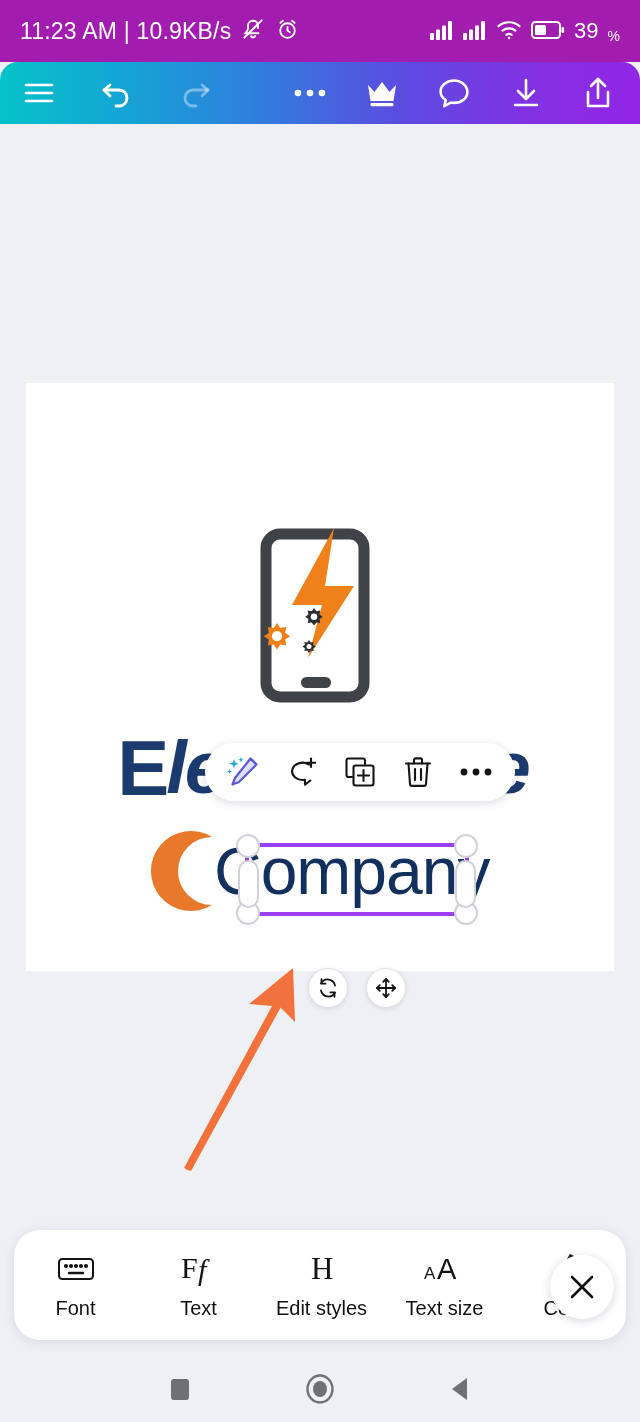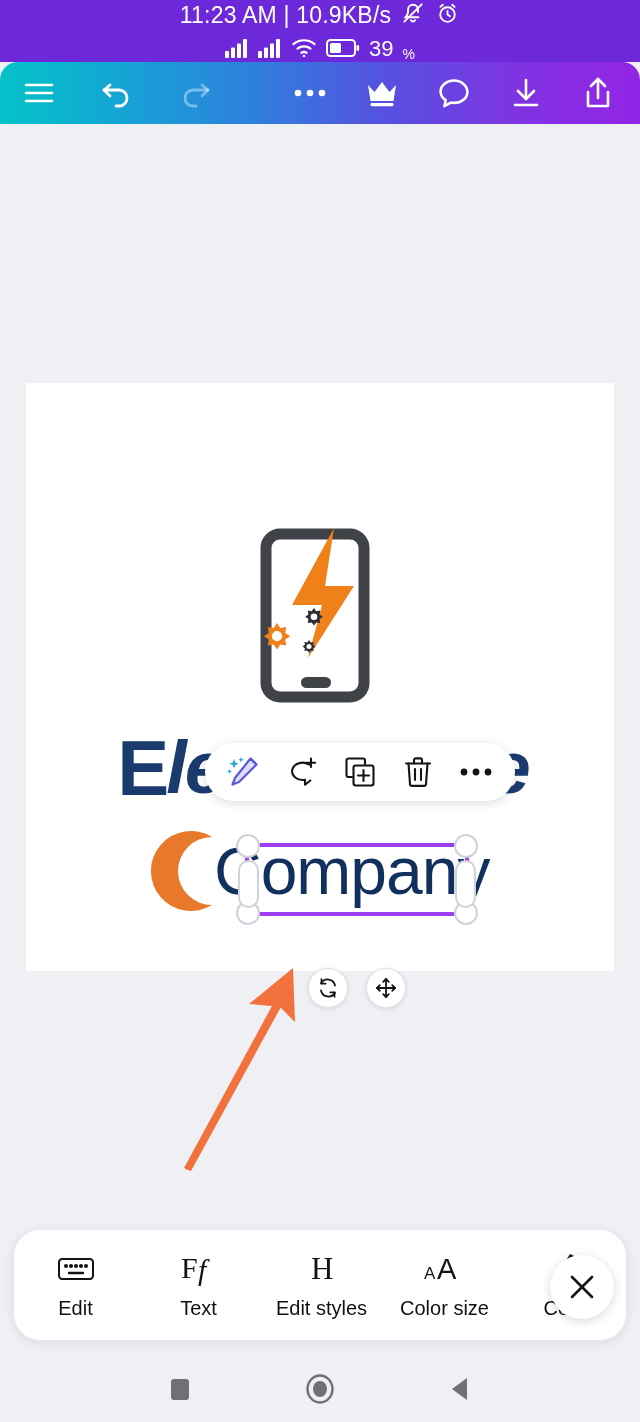--- a/index.html
+++ b/index.html
@@ -7,24 +7,23 @@
   body {
     font-family:"Liberation Sans", sans-serif;
     background:#eef0f4;
     overflow:hidden;
     position:relative;
   }
 
   
   .statusbar{
     position:absolute; top:0; left:0; width:640px; height:62px;
-    background:#6d28d9; color:#fff;
+    background:#a21caf; color:#fff;
     display:flex; align-items:center; justify-content:space-between;
     padding:0 20px;
-    flex-direction:column;
   }
   .sb-left{ display:flex; align-items:center; gap:9px; }
   .sb-clock{ font-size:23px; font-weight:500; letter-spacing:.2px; white-space:nowrap;}
   .sb-right{ display:flex; align-items:flex-end; gap:9px; }
   .sb-batt-txt{ font-size:22px; font-weight:500; }
   .sb-batt-pct{ font-size:14px; font-weight:500; }
 
   
   .topbar{
     position:absolute; top:62px; left:0; width:640px; height:62px;
@@ -391,21 +390,21 @@
       <svg width="38" height="28" viewBox="0 0 38 28" fill="none" stroke="#141414" stroke-width="2" stroke-linecap="round">
         <rect x="2" y="4" width="34" height="20" rx="3.2"></rect>
         <circle cx="9" cy="11" r="1.1" fill="#141414"></circle>
           <circle cx="14" cy="11" r="1.1" fill="#141414"></circle>
         <circle cx="19" cy="11" r="1.1" fill="#141414"></circle>
           <circle cx="24" cy="11" r="1.1" fill="#141414"></circle>
         <circle cx="29" cy="11" r="1.1" fill="#141414"></circle>
         <line x1="12" y1="18" x2="26" y2="18" stroke-width="2.4"></line>
       </svg>
     </span>
-    <span class="bb-lbl">Edit</span>
+    <span class="bb-lbl">Font</span>
   </div>
 
   <div class="bb-item">
     <span class="bb-ico">
       <svg width="42" height="34" viewBox="0 0 42 34">
         <text x="3" y="26" font-family="'Liberation Serif', serif" font-size="30" fill="#141414">F</text>
         <text x="20" y="28" font-family="'Liberation Serif', serif" font-size="30" font-style="italic" fill="#141414">f</text>
       </svg>
     </span>
     <span class="bb-lbl">Text</span>
@@ -420,21 +419,21 @@
     <span class="bb-lbl">Edit styles</span>
   </div>
 
   <div class="bb-item">
     <span class="bb-ico">
       <svg width="44" height="34" viewBox="0 0 44 34">
         <text x="1" y="27" font-family="'Liberation Sans', sans-serif" font-size="17" fill="#141414">A</text>
         <text x="14" y="27" font-family="'Liberation Sans', sans-serif" font-size="29" fill="#141414">A</text>
       </svg>
     </span>
-    <span class="bb-lbl">Color size</span>
+    <span class="bb-lbl">Text size</span>
   </div>
 
   <div class="bb-item">
     <span class="bb-ico">
       <svg width="34" height="34" viewBox="0 0 34 34" fill="none">
         <path d="M19 2 L23 4 L12 22 L8 20 Z" fill="#141414"></path>
         <rect x="4" y="24" width="18" height="5" rx="2.4" fill="#1b3a6e"></rect>
       </svg>
     </span>
     <span class="bb-lbl">Color</span>

